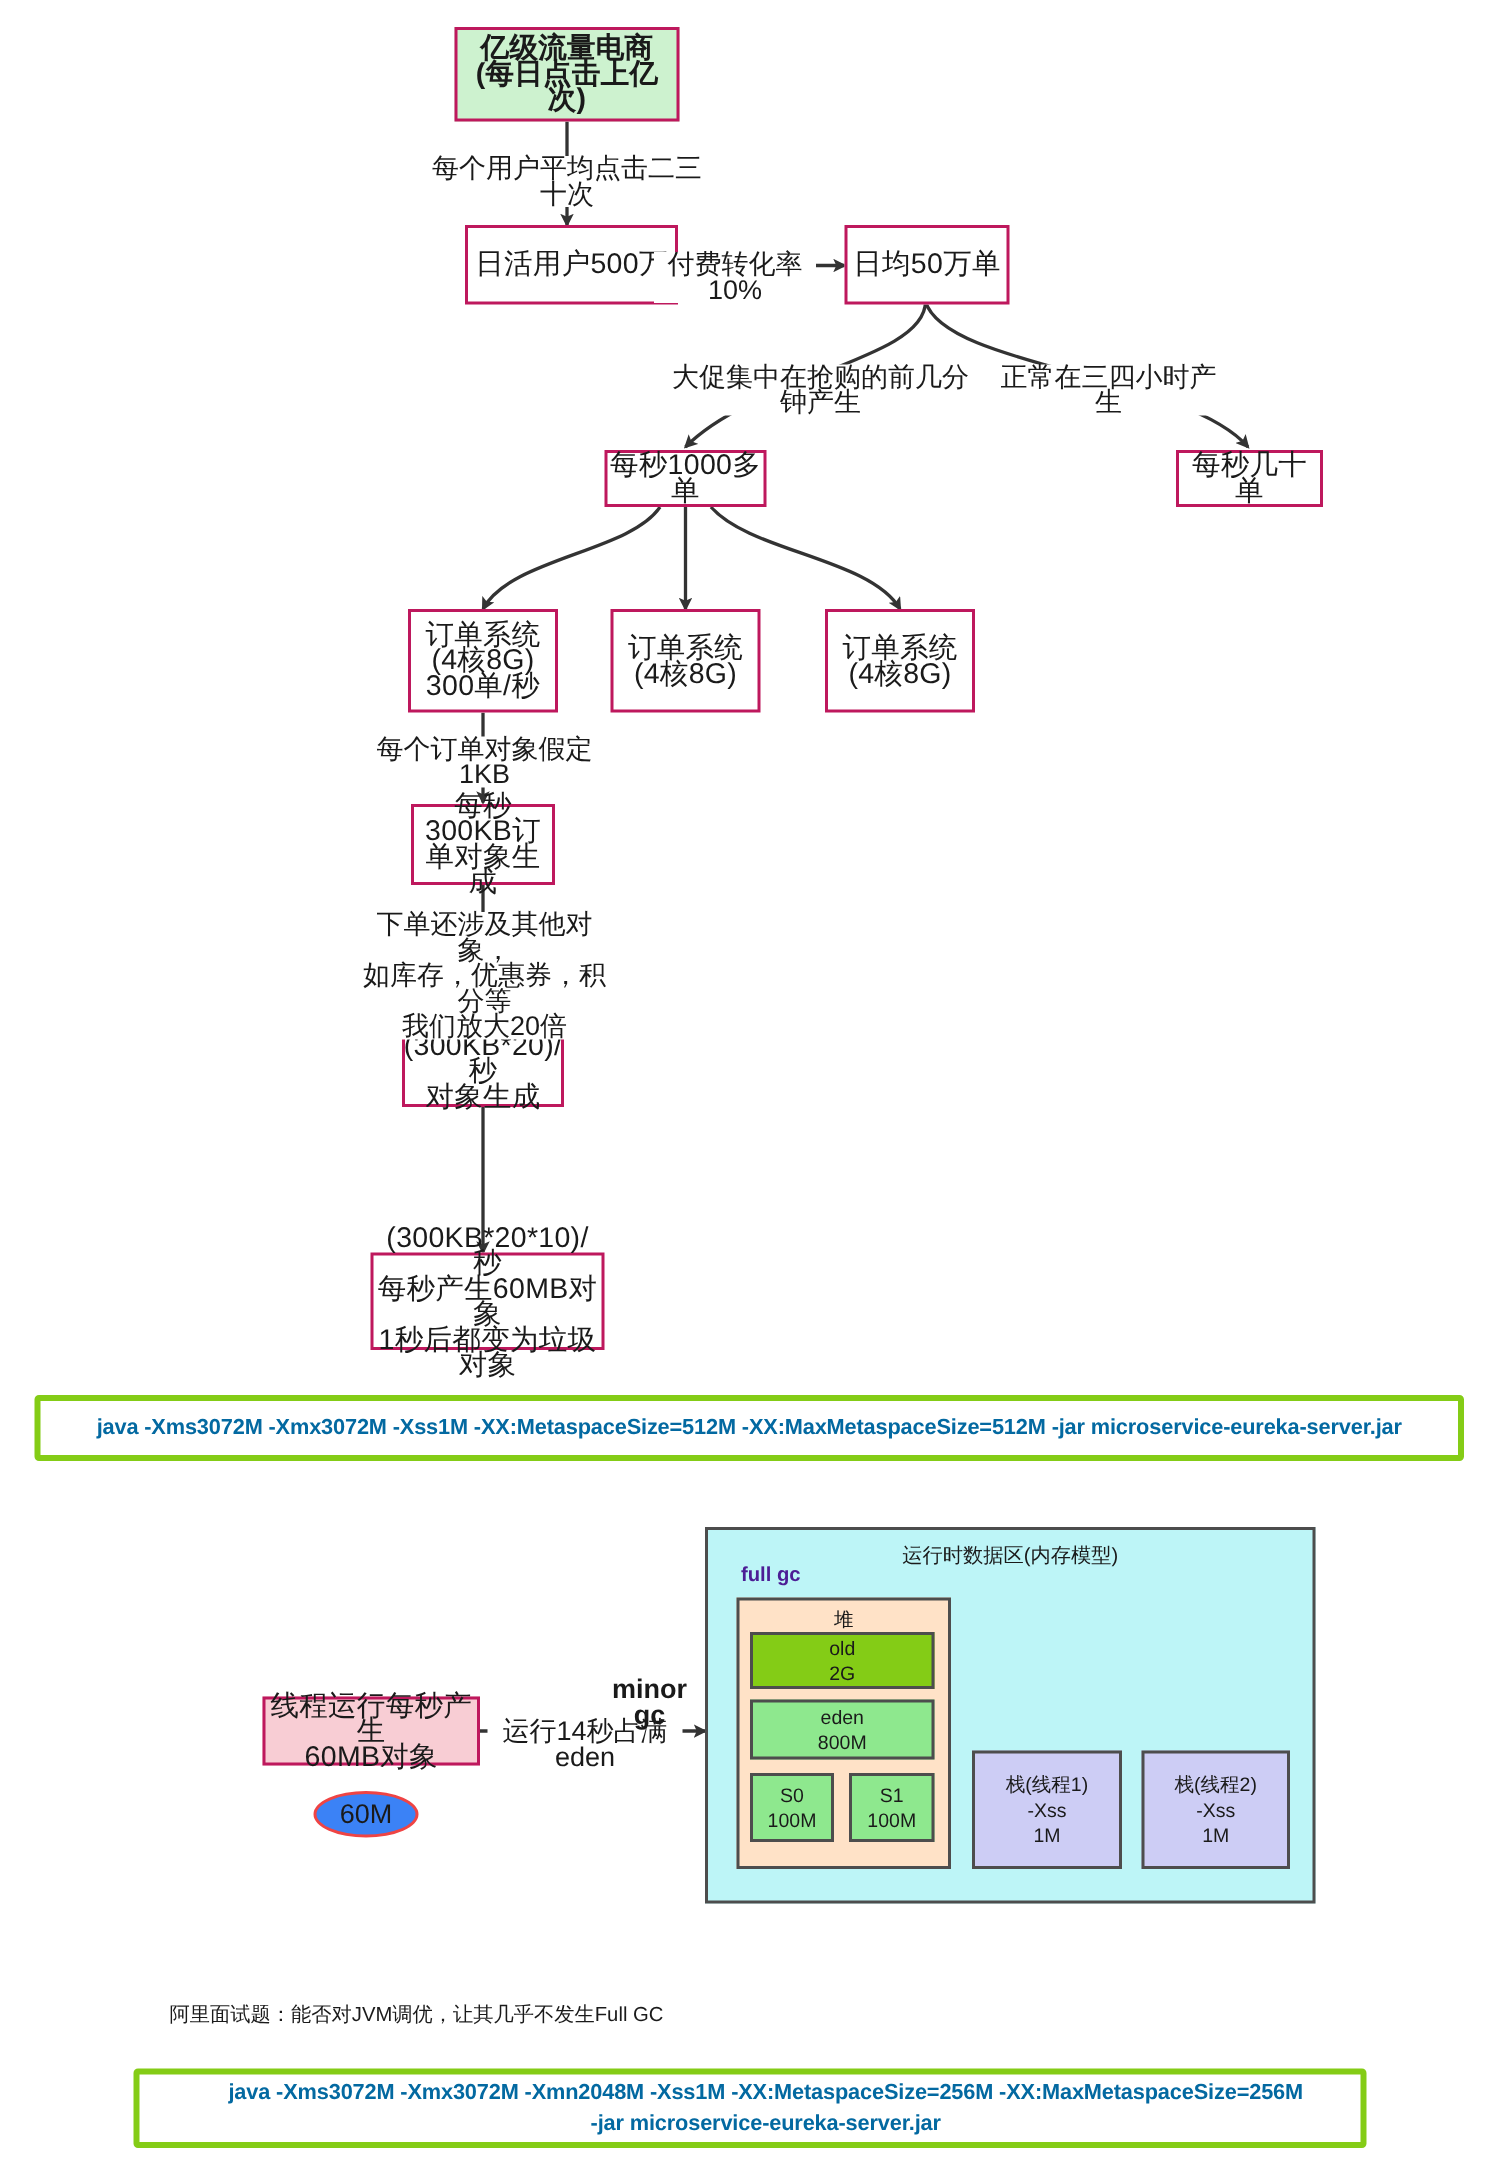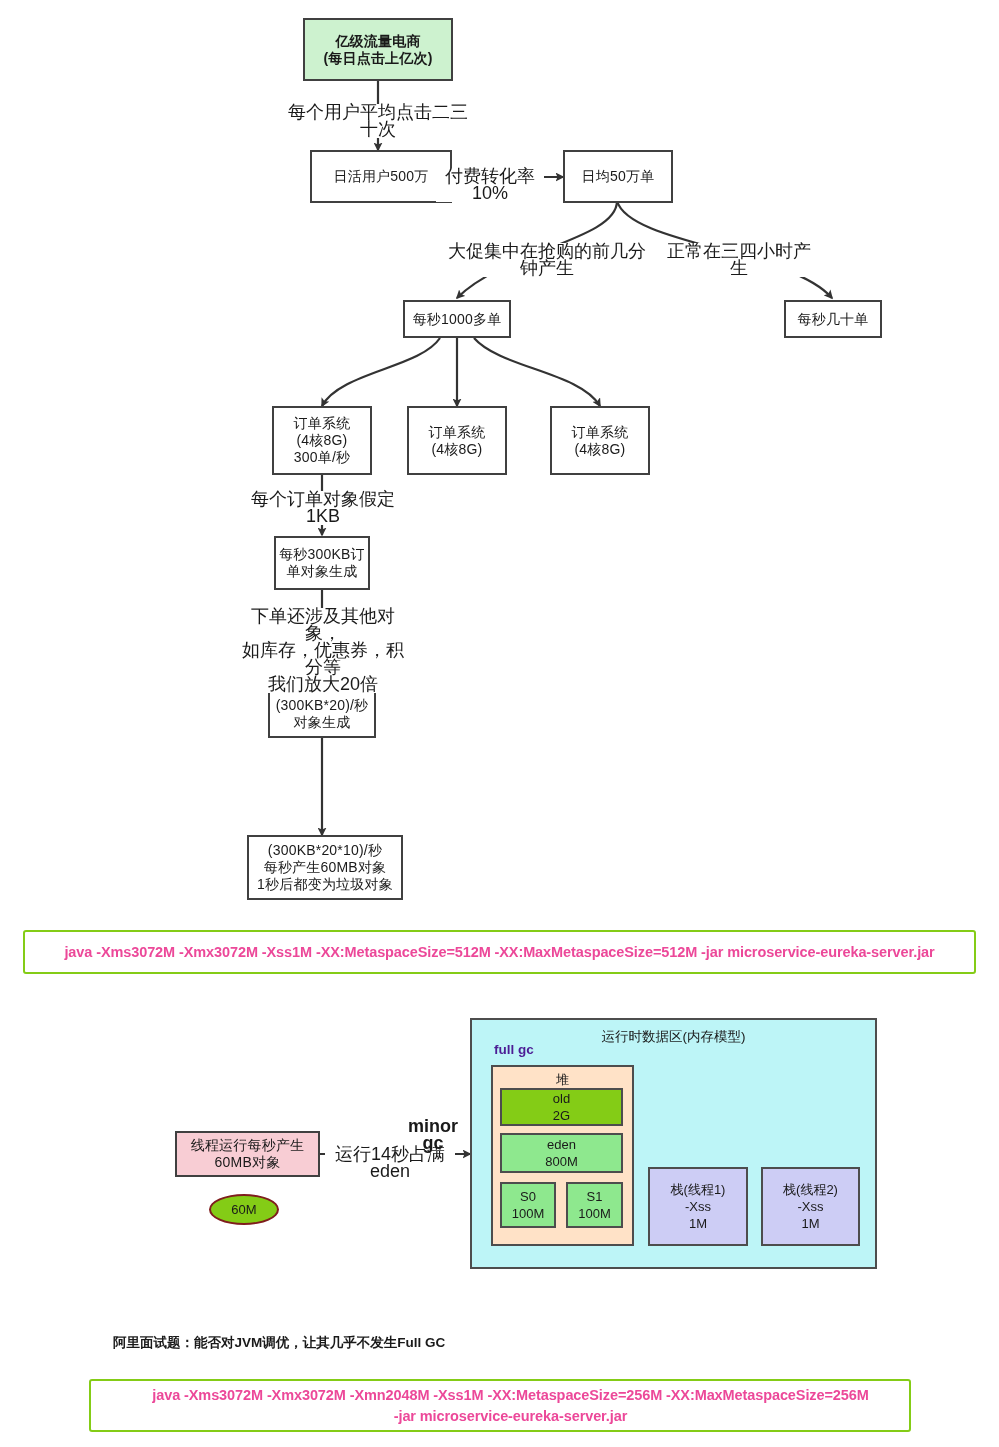--- a/index.html
+++ b/index.html
@@ -11,28 +11,28 @@
     position:relative;
     width:999px;
     height:1447px;
     background:#ffffff;
     overflow:hidden;
   }
   
   .node{
     position:absolute;
     box-sizing:border-box;
-    border:2px solid #404040;
+    border:2px solid #be185d;
     background:#ffffff;
     color:#1a1a1a;
     display:flex;
     align-items:center;
     justify-content:center;
     text-align:center;
-    font-size:14px;
+    font-size:19px;
     line-height:17px;
     white-space:pre-line;
     letter-spacing:.2px;
   }
   .node.green{background:#cdf2cf;font-weight:bold;}
   .node.pink{background:#f8cdd4;}
   
   .elabel{
     position:absolute;
     font-size:18px;
@@ -44,40 +44,40 @@
     padding:0 2px;
     box-sizing:border-box;
   }
   .elabel.bold{font-weight:bold;background:transparent;}
   
   #edges{position:absolute;left:0;top:0;width:999px;height:1447px;}
   
   .cmdbox{
     position:absolute;
     box-sizing:border-box;
-    border:2px solid #84cc16;
+    border:4px solid #84cc16;
     border-radius:3px;
     background:#ffffff;
     display:flex;
     align-items:center;
     justify-content:center;
     text-align:center;
     font-weight:bold;
-    color:#ec4899;
+    color:#0369a1;
     letter-spacing:-.1px;
     padding:4px 10px;
     white-space:pre-line;
   }
   #cmd-top{font-size:14.5px;}
   #cmd-bottom{font-size:14.5px;line-height:21px;padding-left:31px;}
   
   #question{
     position:absolute;
     font-size:13.5px;
-    font-weight:bold;
+    font-weight:normal;
     color:#1a1a1a;
   }
   
   #runtime-area{
     position:absolute;
     box-sizing:border-box;
     border:2px solid #4d4d4d;
     background:#bdf5f7;
   }
   #runtime-title{
@@ -110,25 +110,25 @@
   }
   .mbox.heap{background:#ffe2c7;align-items:flex-start;padding-top:4px;}
   .mbox.old{background:#f9a košík;}
   .mbox.old{background:#84cc16;}
   .mbox.eden,.mbox.surv{background:#8ee88e;}
   .mbox.method{background:#ffe2c7;}
   .mbox.stack{background:#cdcdf5;}
   .oval{
     position:absolute;
     box-sizing:border-box;
-    border:2px solid #7f1d1d;
+    border:2px solid #ef4444;
     border-radius:50%;
-    background:#84cc16;
+    background:#3b82f6;
     display:flex;align-items:center;justify-content:center;
-    font-size:13px;color:#1a1a1a;
+    font-size:18px;color:#1a1a1a;
   }
 </style>
 </head>
 <body>
 
 <div id="page">
 
   <svg id="edges" viewBox="0 0 999 1447" xmlns="http://www.w3.org/2000/svg">
     <defs>
       <marker id="ah" markerWidth="9" markerHeight="9" refX="7.5" refY="4.5" orient="auto" markerUnits="userSpaceOnUse">

